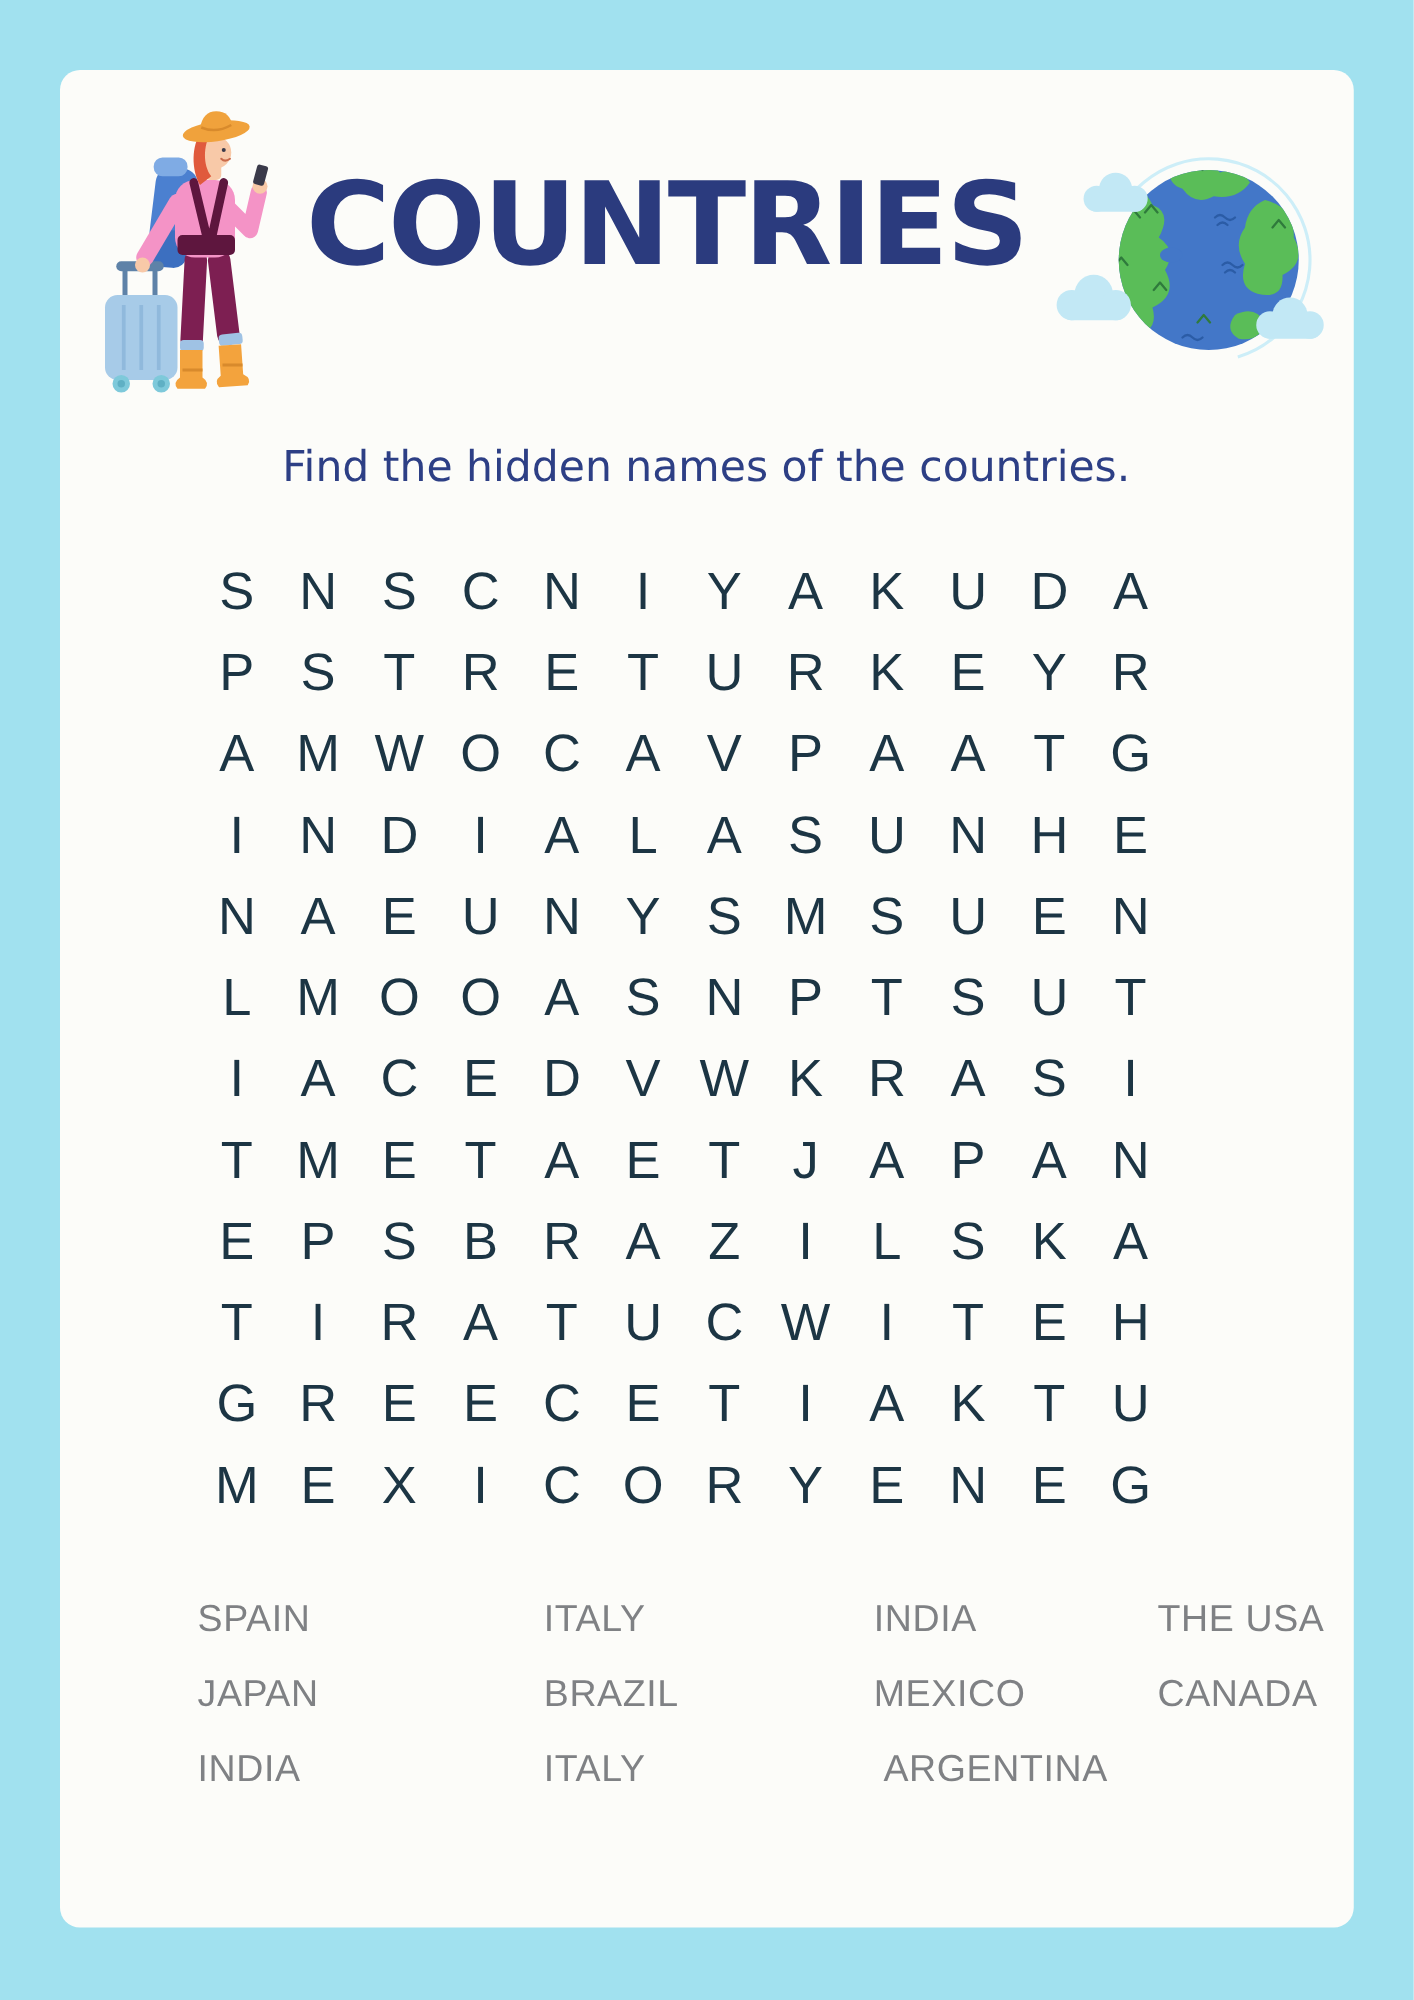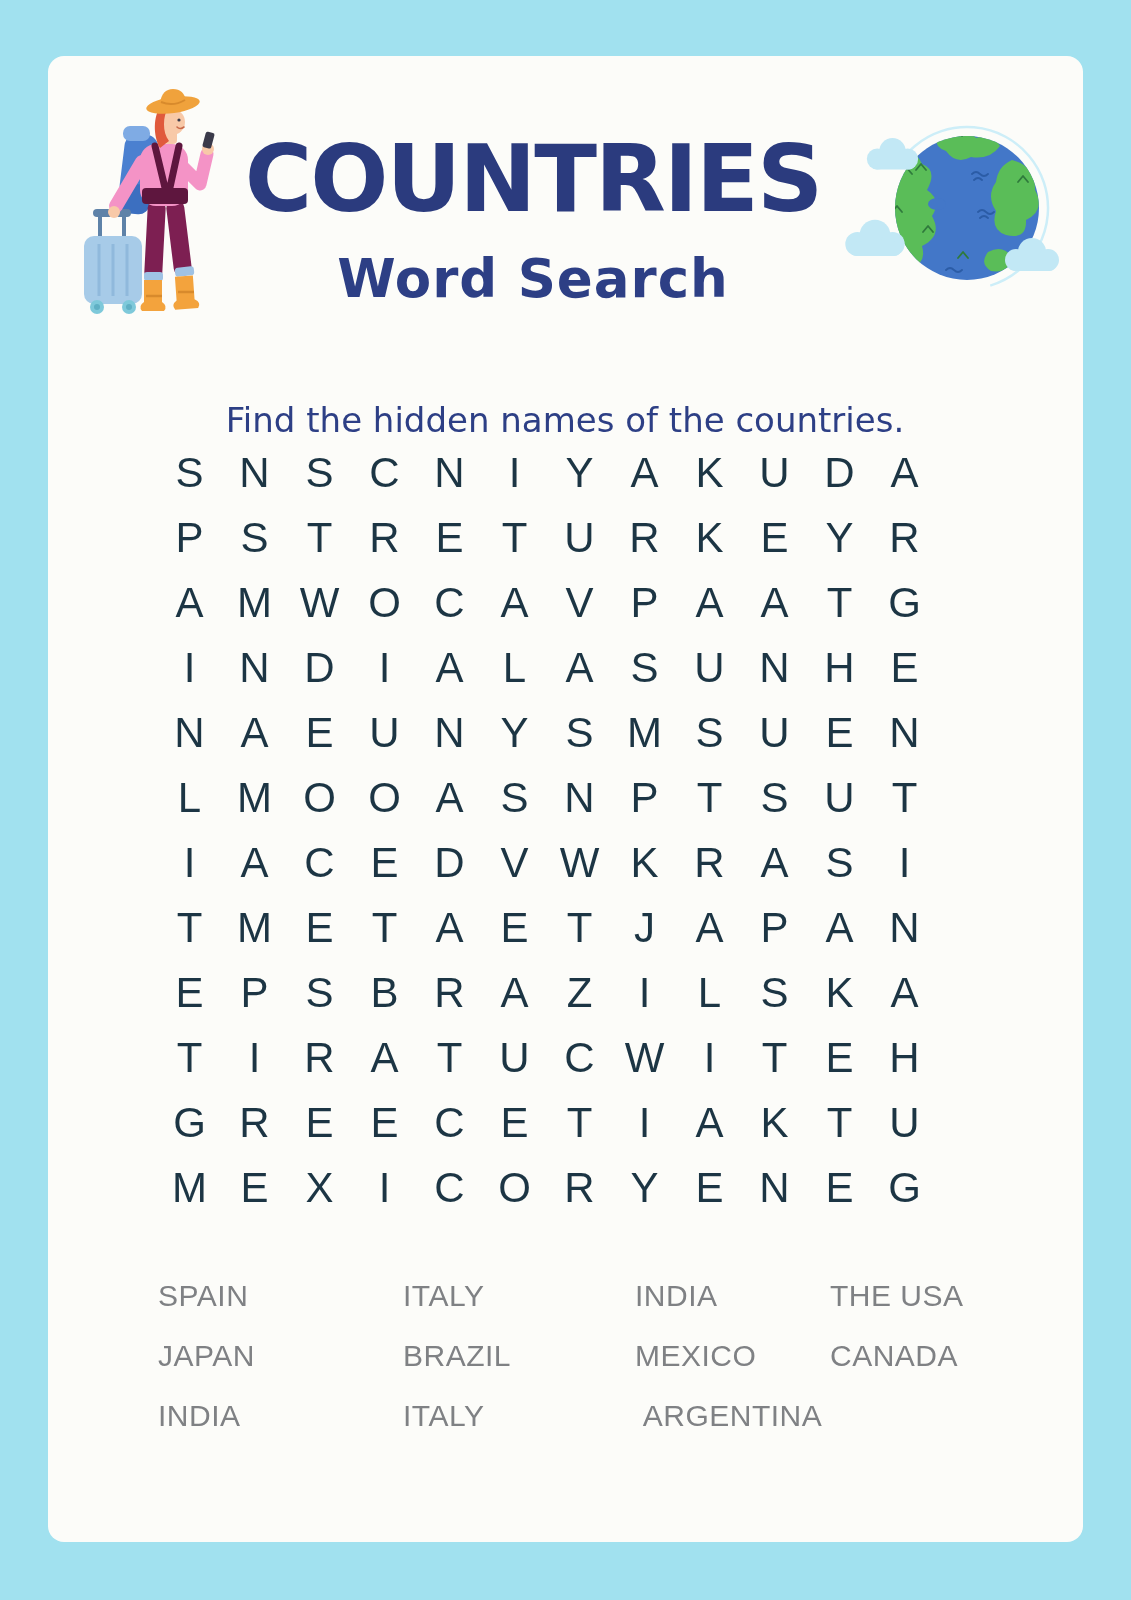--- a/index.html
+++ b/index.html
@@ -23,33 +23,32 @@
   }
   .subtitle {
     position:absolute; left:0; top:248px; width:1066px; text-align:center;
     font-family:"DejaVu Sans", sans-serif; font-weight:bold; font-size:53px;
     line-height:62px; letter-spacing:1px; color:var(--subtitle,#2D3F85);
   }
   .instruction {
     position:absolute; left:10px; top:350px; width:1110px; text-align:center;
     font-family:"DejaVu Sans", sans-serif; font-size:34px; line-height:48px;
     color:var(--subtitle,#2D3F85);
-    margin-top:46px;
   }
   .letter-grid { position:absolute; left:157px; top:440px; }
   .grid-row { display:flex; height:65px; }
   .grid-cell {
     width:65px; height:65px; display:flex; align-items:center; justify-content:center;
     font-family:"Liberation Sans", sans-serif; font-size:42px;
     color:var(--grid-letters,#1C3544);
   }
   .word-list { position:absolute; left:158px; top:1266px; width:792px; }
   .words-row {
     display:grid; grid-template-columns:245px 232px 195px 120px;
-    height:60px; align-items:center;
+    height:60px; align-items:center;gap:32px;
   }
   .word-cell {
     font-family:"Liberation Sans", sans-serif; font-size:30px;
     letter-spacing:0.5px; color:var(--word-list,#7F8184); white-space:nowrap;
   }
   .word-cell.c4 { text-align:center; }
 </style>
 </head>
 <body>
 
@@ -95,21 +94,20 @@
       <path d="M101,39 q3,3 7,0" stroke="#C96A4A" stroke-width="1.6" fill="none" stroke-linecap="round"></path>
       <g>
         <ellipse cx="97" cy="17" rx="27" ry="8" fill="#F0A23C" transform="rotate(-8 97 17)"></ellipse>
         <path d="M84,15 Q86,1 97,1 Q108,1 110,13 Q97,21 84,15 Z" fill="#F0A23C"></path>
         <path d="M85,14 Q97,19 109,12" stroke="#D88A2C" stroke-width="2" fill="none"></path>
       </g>
     </g>
   </svg>
 
   <div class="title">COUNTRIES</div>
-  <div class="subtitle">Word Search</div>
 
   <svg class="illus illus-globe" viewBox="0 0 228 180" aria-hidden="true">
     <defs>
       <clipPath id="globeClip">
           <circle cx="127" cy="92" r="72"></circle>
         </clipPath>
       <g id="cloud">
         <circle cx="14" cy="20" r="11"></circle>
           <circle cx="30" cy="12" r="14"></circle>
         <circle cx="46" cy="20" r="11"></circle>

